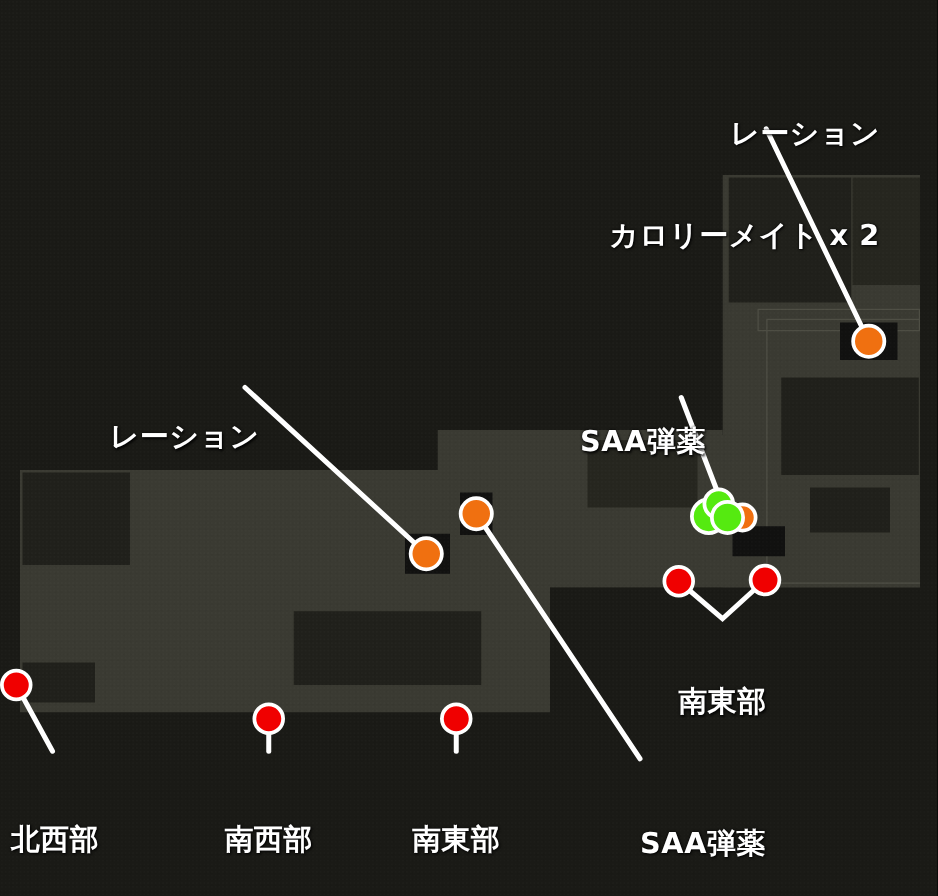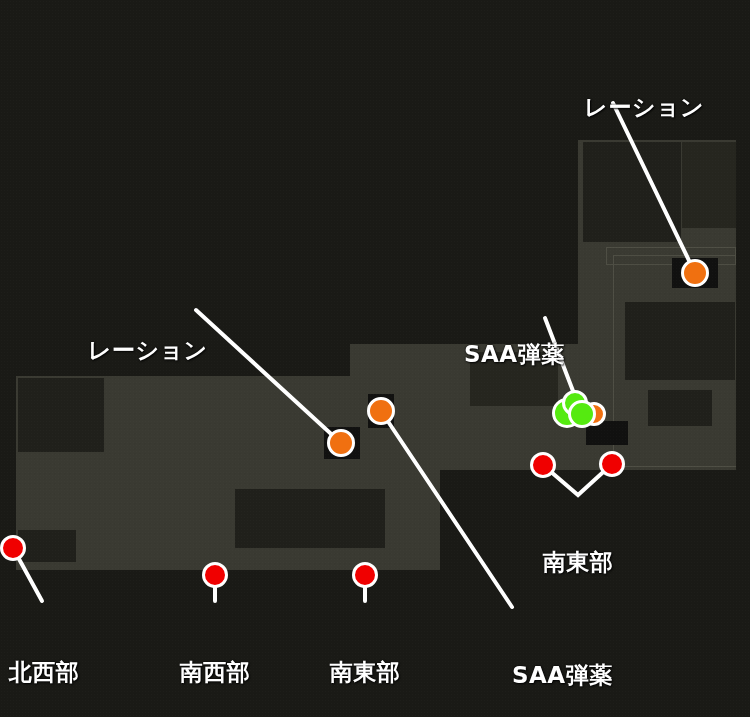--- a/index.html
+++ b/index.html
@@ -197,20 +197,21 @@
   </div>
 
   <div class="marker red" style="left:13px; top:548px; width:26px; height:26px;"></div>
   <div class="marker red" style="left:215px; top:575px; width:26px; height:26px;"></div>
   <div class="marker red" style="left:365px; top:575px; width:26px; height:26px;"></div>
   <div class="marker red" style="left:543px; top:465px; width:26px; height:26px;"></div>
   <div class="marker red" style="left:612px; top:464px; width:26px; height:26px;"></div>
 
   <div class="label right-align" style="left:704px; top:40px;">
     <div>レーション</div>
+    <div>カロリーメイト x 2</div>
   </div>
 
   <div class="label" style="left:88px; top:283px;">
     <div>レーション</div>
   </div>
 
   <div class="label" style="left:464px; top:287px;">
     <div>SAA弾薬</div>
   </div>
 

